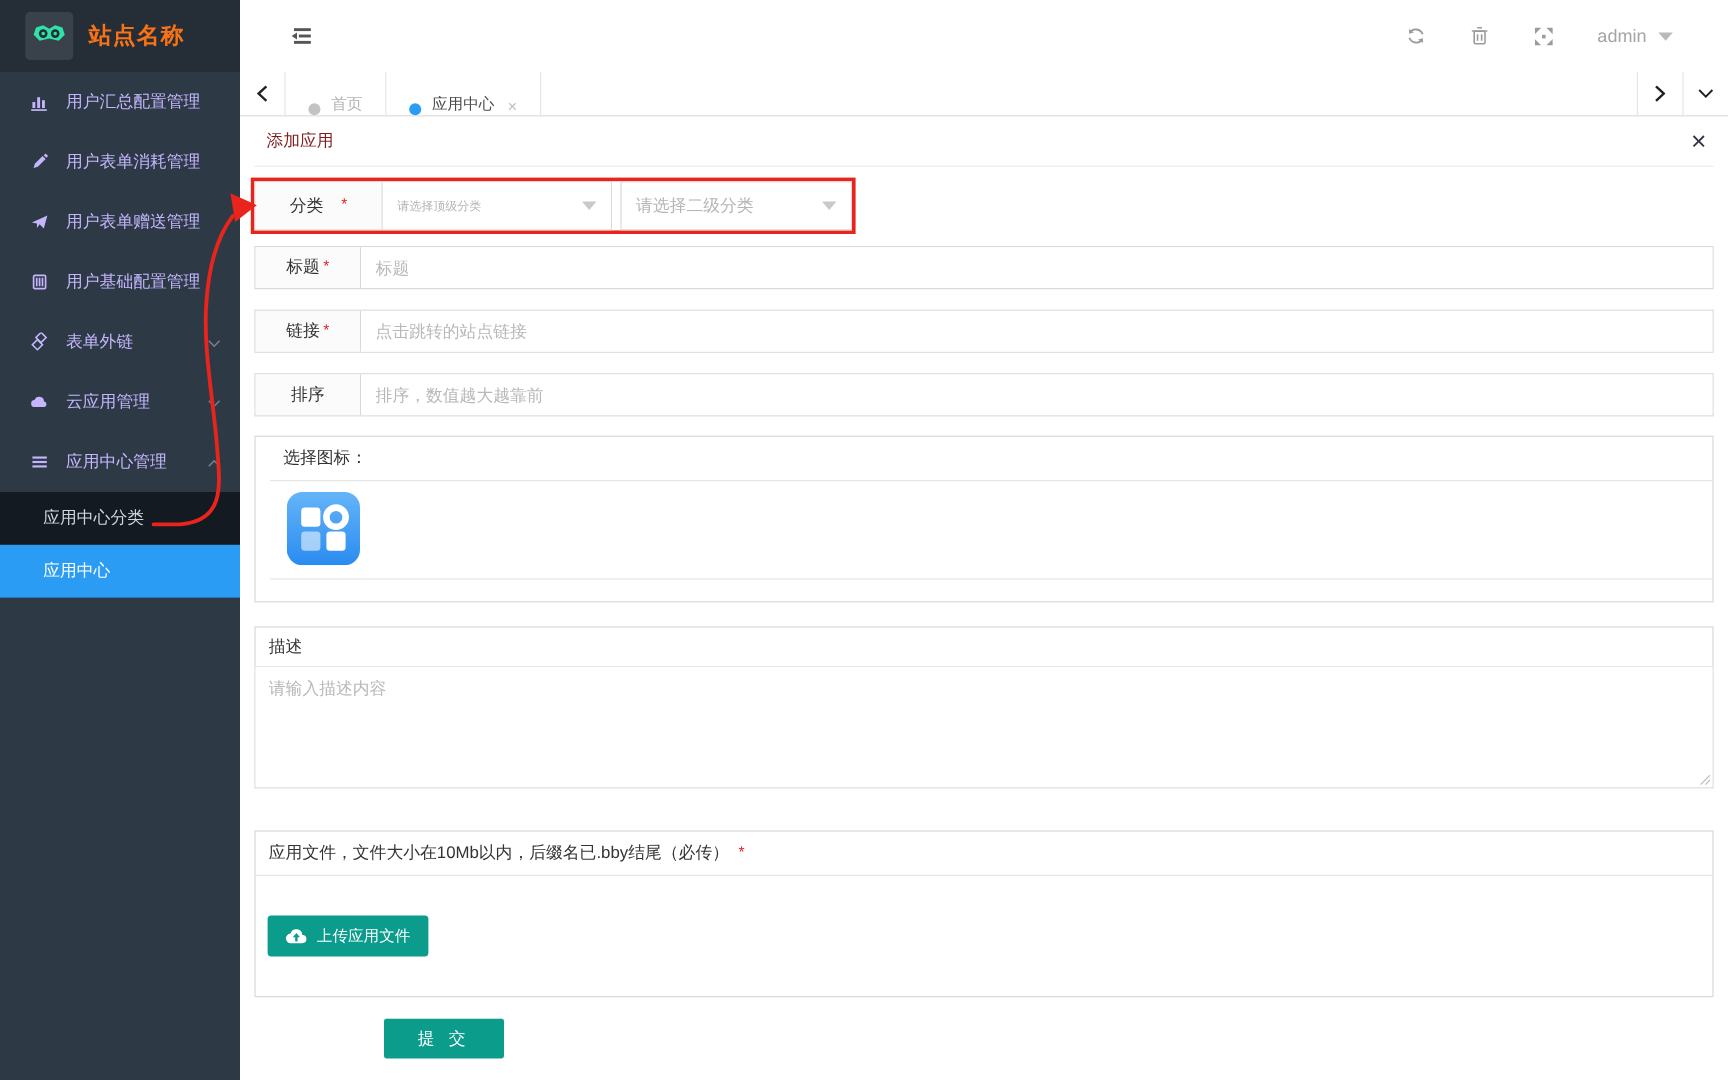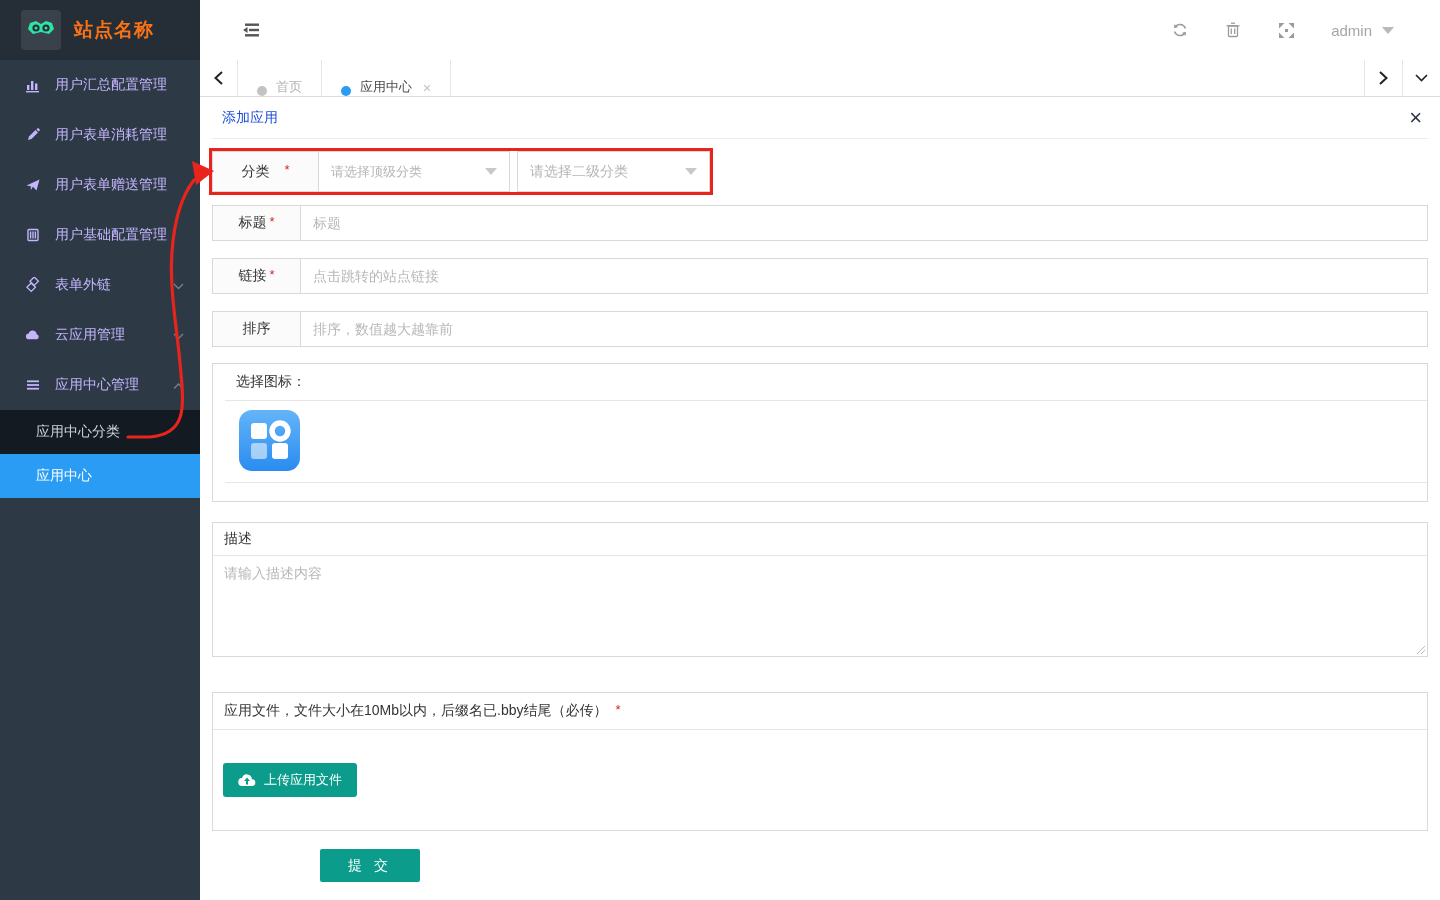--- a/index.html
+++ b/index.html
@@ -36,28 +36,28 @@
   .tab { display:flex; align-items:flex-end; gap:9px; padding:0 19px; border-right:1px solid #e6e6e6; font-size:13px; color:#b3b3b3; cursor:pointer; }
   .tab .dot { width:10px; height:10px; border-radius:50%; background:#c3c3c3; }
   .tab.active { color:#4a4a4a; }
   .tab.active .dot { background:#2b9cf4; }
   .tab-close { color:#c0c0c0; font-size:14px; margin-left:2px; cursor:pointer; }
   .tab-spacer { flex:1; }
 
   
   .content { flex:1; padding:0 12px; position:relative; overflow:hidden; }
   .panel-title-row { height:42px; display:flex; align-items:center; justify-content:space-between; border-bottom:1px solid #ececec; padding:0 6px 0 10px; }
-  .panel-title { font-size:14px; color:#1d4ed8; }
+  .panel-title { font-size:14px; color:#7f1d1d; }
   .panel-close { font-size:22px; color:#2f3542; cursor:pointer; line-height:1; font-weight:400; }
 
   .red-wrap { display:inline-flex; border:3px solid #e8241c; margin-left:-3px; margin-top:9px; }
   .cat-row { display:flex; }
   .cat-boxA { display:flex; border:1px solid #d9d9d9; height:41px; }
   .cat-label { width:106px; background:#fbfbfb; border-right:1px solid #d9d9d9; display:flex; align-items:center; justify-content:center; font-size:14px; color:#333; gap:15px; }
-  .cat-select { width:190px; display:flex; align-items:center; justify-content:space-between; padding:0 12px; font-size:13px; color:#b5b5b5; cursor:pointer; background:#fff; }
+  .cat-select { width:190px; display:flex; align-items:center; justify-content:space-between; padding:0 12px; font-size:10px; color:#b5b5b5; cursor:pointer; background:#fff; }
   .cat-gap { width:7px; }
   .cat-boxB { border:1px solid #d9d9d9; height:41px; width:193px; display:flex; align-items:center; justify-content:space-between; padding:0 12px; font-size:14px; color:#b5b5b5; cursor:pointer; }
   .sel-caret { width:0; height:0; border-left:6px solid transparent; border-right:6px solid transparent; border-top:7px solid #c9c9c9; }
 
   .req { color:#e02020; font-size:13px; position:relative; top:-2px; }
 
   .field-row { display:flex; height:36px; border:1px solid #d9d9d9; }
   .field-row.mt10 { margin-top:10px; } .field-row.mt17 { margin-top:17px; }
   .field-label { width:88px; background:#fbfbfb; border-right:1px solid #d9d9d9; display:flex; align-items:center; justify-content:center; font-size:14px; color:#333; gap:3px; flex-shrink:0; }
   .field-input { flex:1; border:none; outline:none; padding:0 12px; font-size:14px; color:#333; font-family:inherit; }

